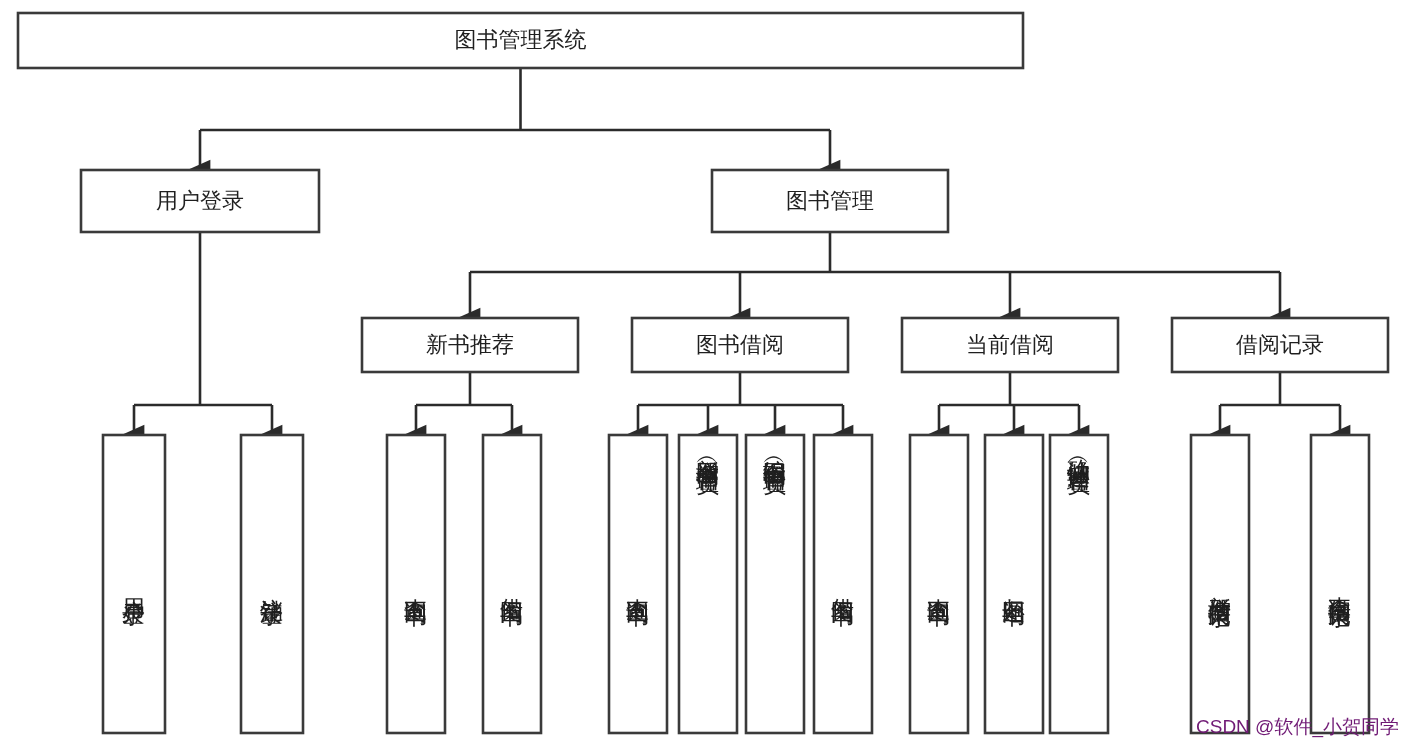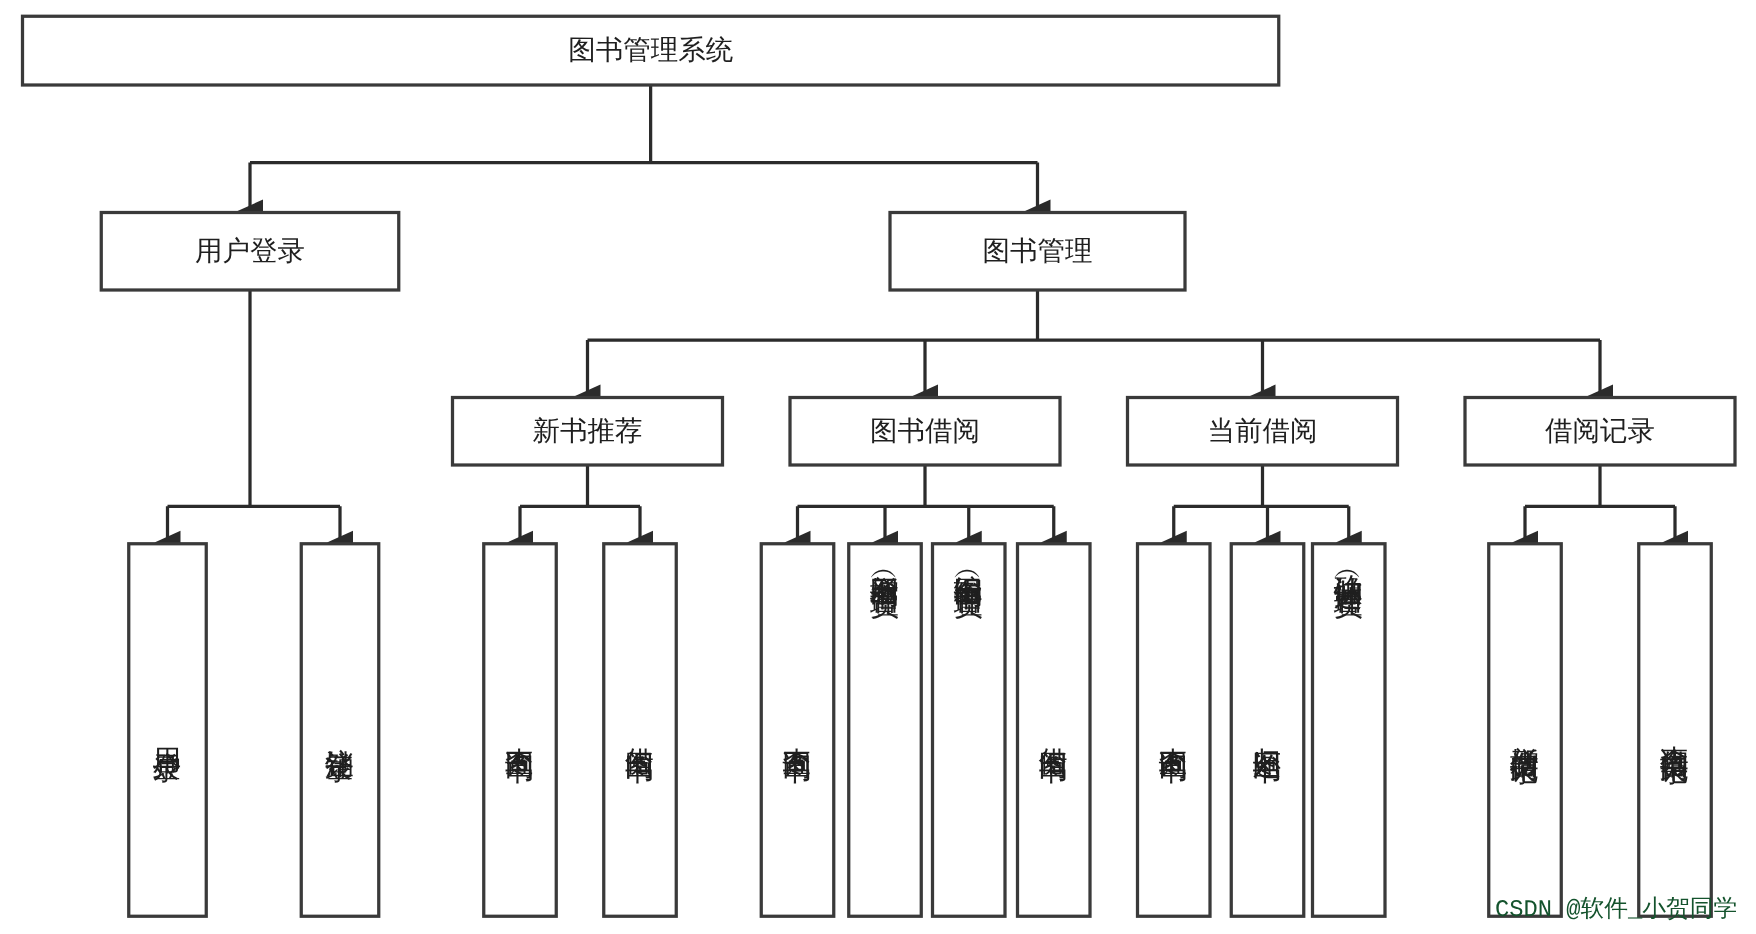--- a/index.html
+++ b/index.html
@@ -50,23 +50,23 @@
     font-family: "Liberation Sans", "DejaVu Sans", sans-serif;
     font-size: 23px;
     line-height: 1.05;
     letter-spacing: 2px;
     color: #1f1f1f;
     white-space: nowrap;
     pointer-events: none;
   }
   .watermark {
     position: absolute;
-    font-family: Liberation Mono, monospace;
+    font-family: Liberation Sans, sans-serif;
     font-size: 19px;
-    color: #14532d;
+    color: #701a75;
     white-space: nowrap;
   }
 </style>
 </head>
 <body>
 
 <div id="diagram-root">
 
   <svg class="flow" viewBox="0 0 1405 747">
     <defs>

